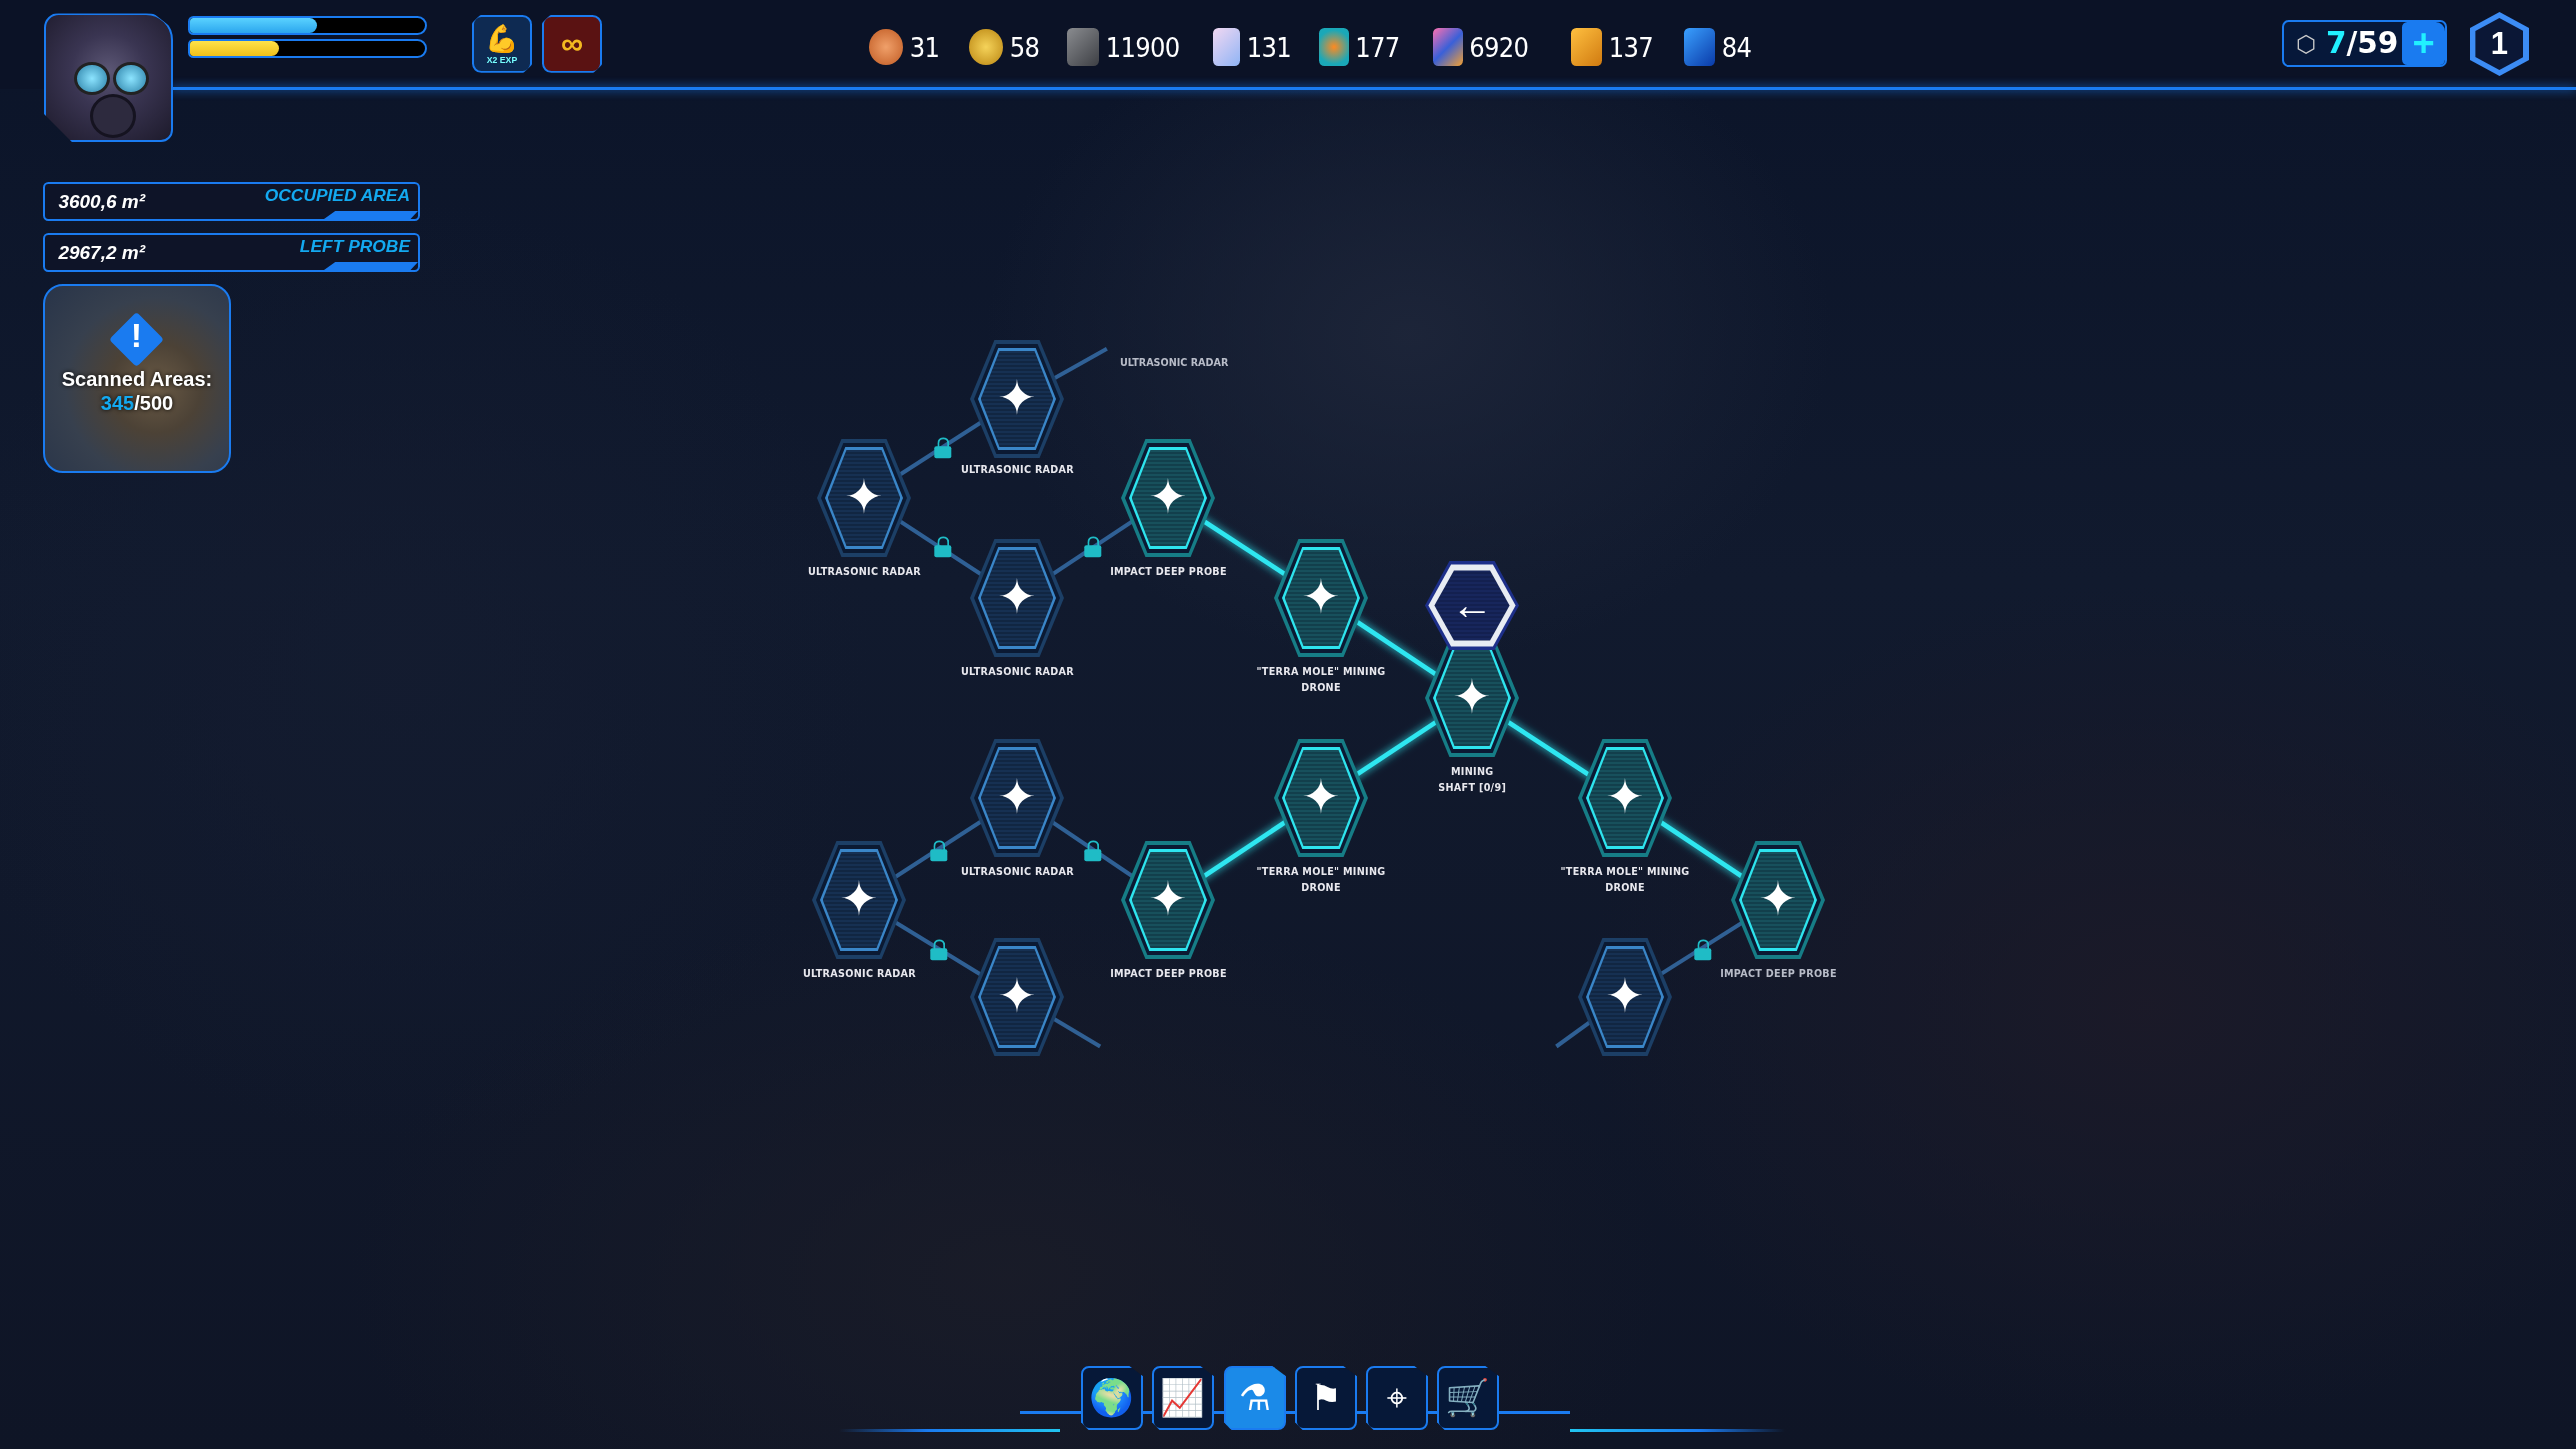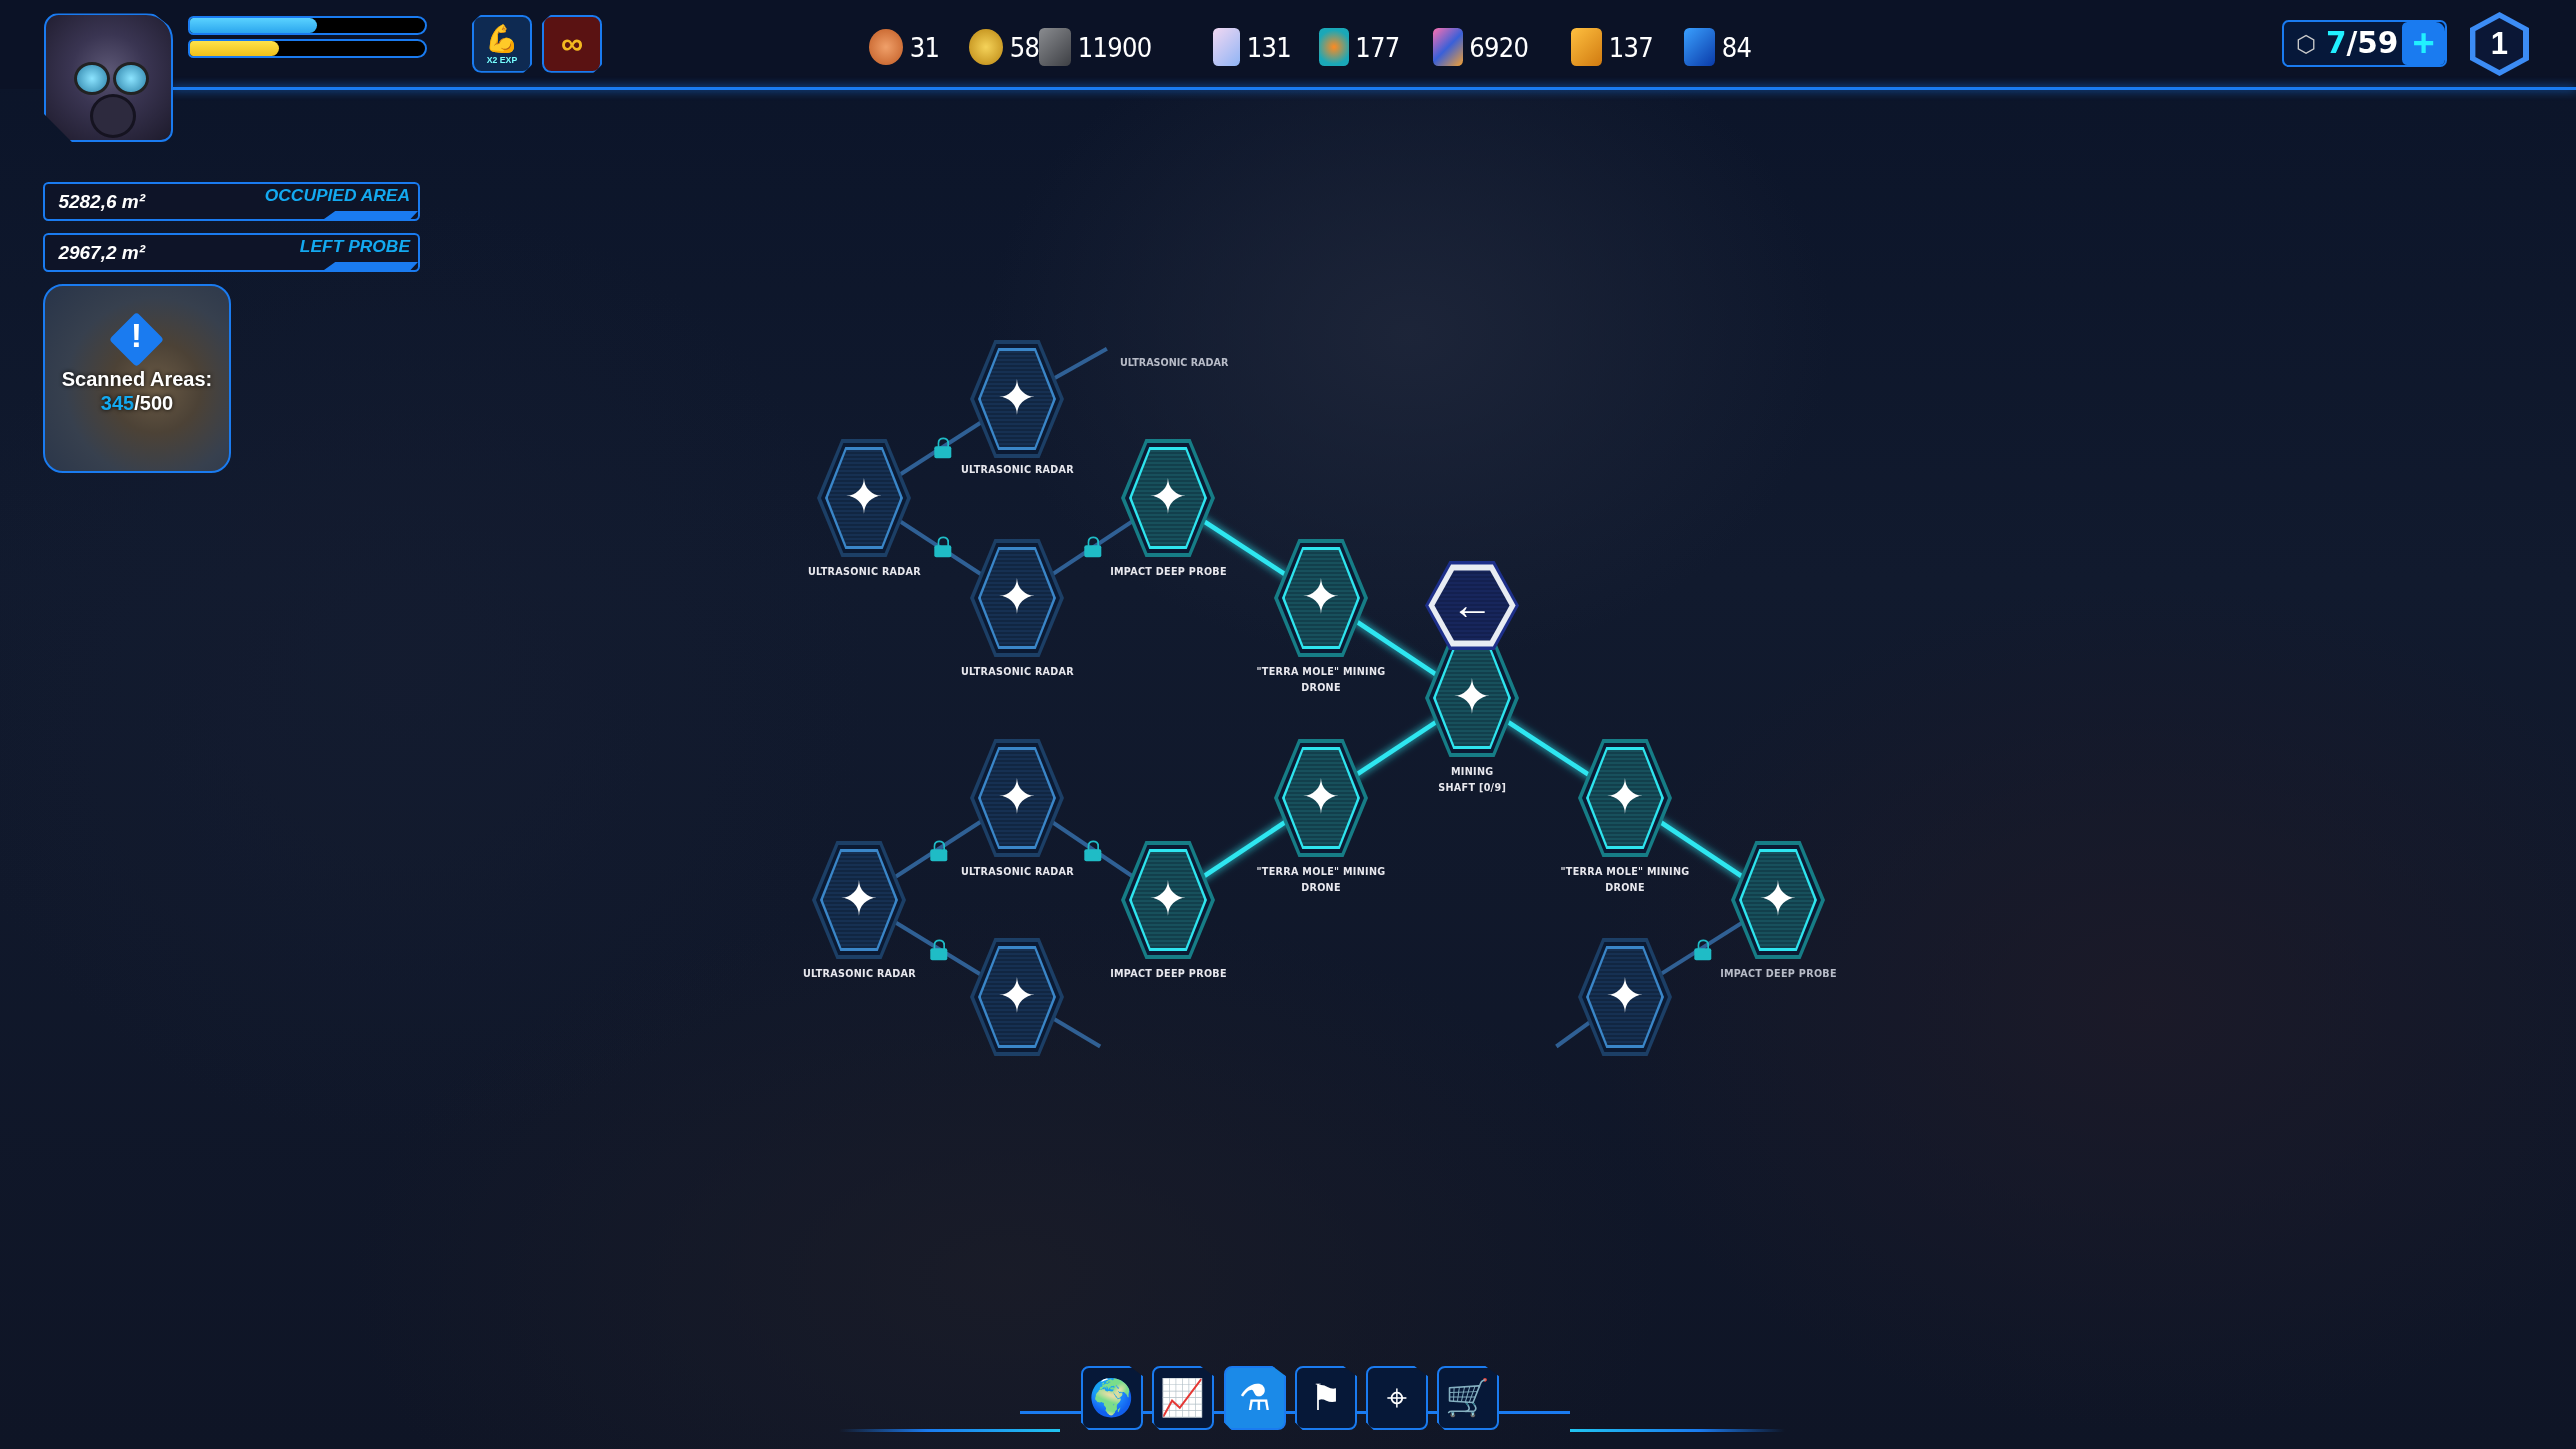--- a/index.html
+++ b/index.html
@@ -102,21 +102,21 @@
 </div>
 
 <div class="res" style="left:869px">
   <div class="ico" style="border-radius:50%;width:34px;height:36px;background:radial-gradient(circle,#f0a06a,#c05a22)"></div>
   <span class="val">31</span>
 </div>
 <div class="res" style="left:969px">
   <div class="ico" style="border-radius:50%;width:34px;height:36px;background:radial-gradient(circle,#f5d35a,#b98410)"></div>
   <span class="val">58</span>
 </div>
-<div class="res" style="left:1039px">
+<div class="res" style="left:1067px">
   <div class="ico" style="background:linear-gradient(135deg,#8a8c90,#3d3f44)"></div>
   <span class="val">11900</span>
 </div>
 <div class="res" style="left:1213px">
   <div class="ico" style="width:27px;background:linear-gradient(135deg,#f2d8f2,#8fb4f5)"></div>
   <span class="val">131</span>
 </div>
 <div class="res" style="left:1319px">
   <div class="ico" style="width:29.5px;background:radial-gradient(circle,#ff8a20,#1aa8b8 70%)"></div>
   <span class="val">177</span>
@@ -137,21 +137,21 @@
 <div class="slots">
   <span class="hexico">⬡</span>
   <span class="txt"><span class="cur">7</span><span>/</span><span>59</span></span>
   <div class="plus">+</div>
 </div>
 <div class="level">
     <div class="inner">1</div>
   </div>
 
 <div class="area" style="top:182px">
-  <span class="num">5282,6 m²</span>
+  <span class="num">3600,6 m²</span>
   <span class="tag">OCCUPIED AREA</span>
   <div class="stripe"></div>
 </div>
 <div class="area" style="top:233px">
   <span class="num">2967,2 m²</span>
   <span class="tag">LEFT PROBE</span>
   <div class="stripe"></div>
 </div>
 
 <div class="scanned">

